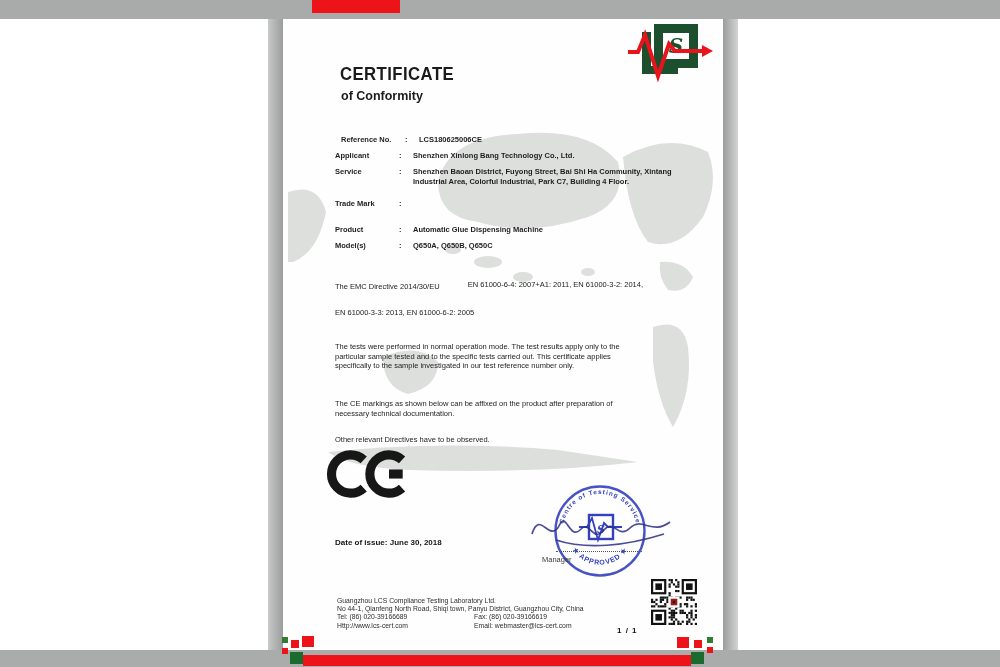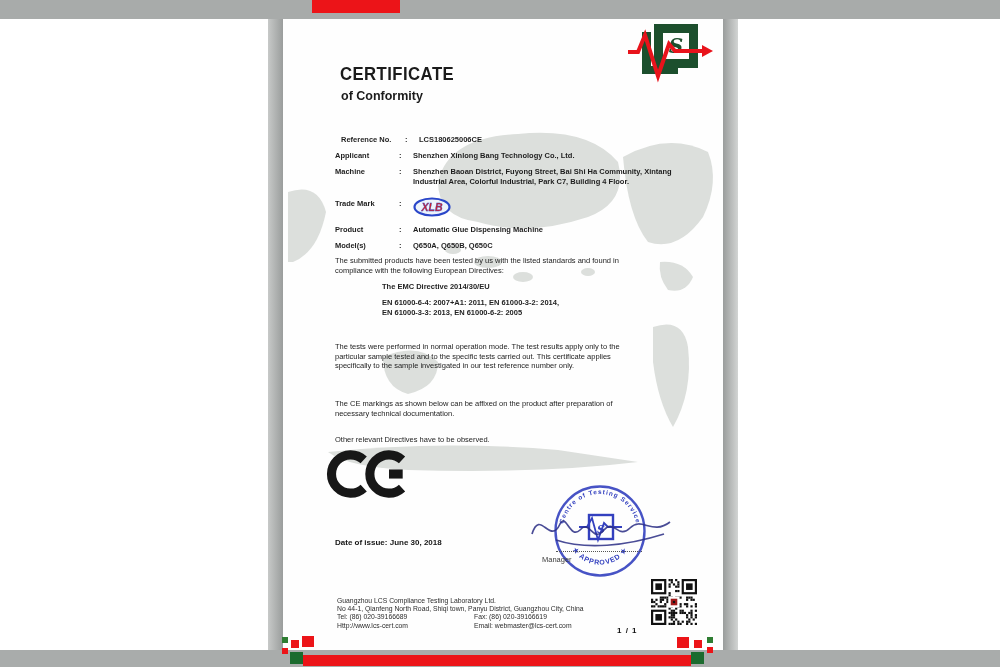--- a/index.html
+++ b/index.html
@@ -24,21 +24,21 @@
          transform:scaleX(.88);transform-origin:left top;color:#1b1b1b;}
   .subtitle{left:341px;top:89px;font-size:12.5px;font-weight:700;color:#1b1b1b;}
   
   .row{position:absolute;left:335px;display:flex;font-size:7.5px;font-weight:700;
        line-height:9.6px;color:#1d1d1d;}
   .row .lbl{width:64px;}
   .row .col{width:14px;}
   .row .val{width:262px;}
   
   .stmt{position:absolute;left:335px;width:308px;font-size:7.5px;line-height:9.6px;color:#232323;}
-  .bold{font-weight:700;margin-left:47px;}
+  .bold{font-weight:400;}
   .footer{left:337px;top:597px;font-size:6.8px;line-height:8.2px;color:#2c2c2c;}
   .frow{display:flex;}
   .fcol1{width:137px;}
   .pageno{left:617px;top:626px;font-size:8px;font-weight:700;letter-spacing:1px;color:#111;}
   .dateline{left:335px;top:538px;font-size:8px;font-weight:700;color:#151515;}
   .dotline{left:556px;top:551px;width:86px;border-bottom:1.3px dotted #555;}
   .manager{left:542px;top:555px;width:86px;text-align:left;font-size:7.5px;color:#3a3a3a;}
   .z1{z-index:1}.z2{z-index:2}.z3{z-index:3}.z4{z-index:4}.z5{z-index:5}
 </style>
 </head>
@@ -89,48 +89,41 @@
     <span class="lbl">Reference No.</span>
     <span class="col">:</span>
     <span class="val">LCS180625006CE</span>
   </div>
   <div class="row z2" style="top:151px;">
     <span class="lbl">Applicant</span>
     <span class="col">:</span>
     <span class="val">Shenzhen Xinlong Bang Technology Co., Ltd.</span>
   </div>
   <div class="row z2" style="top:167px;">
-    <span class="lbl">Machine</span>
+    <span class="lbl">Service</span>
     <span class="col">:</span>
     <span class="val">Shenzhen Baoan District, Fuyong Street, Bai Shi Ha Community, Xintang Industrial Area, Colorful Industrial, Park C7, Building 4 Floor.</span>
   </div>
   <div class="row z2" style="top:199px;">
     <span class="lbl">Trade Mark</span>
     <span class="col">:</span>
-    <span class="val" style="margin-top:-2px;">
-      <svg width="38" height="20" viewBox="0 0 38 20">
-        <ellipse cx="19" cy="10" rx="17.5" ry="8.5" fill="#eef3fa" stroke="#2a46c9" stroke-width="2.2"></ellipse>
-        <text x="19" y="13.8" text-anchor="middle" font-size="10.5" font-weight="bold" font-style="italic" font-family="Liberation Sans, sans-serif" fill="#d4202a" stroke="#2a46c9" stroke-width="0.35">XLB</text>
-      </svg>
-    </span>
   </div>
   <div class="row z2" style="top:225px;justify-content:flex-end;">
     <span class="lbl">Product</span>
     <span class="col">:</span>
     <span class="val">Automatic Glue Dispensing Machine</span>
   </div>
   <div class="row z2" style="top:241px;">
     <span class="lbl">Model(s)</span>
     <span class="col">:</span>
     <span class="val">Q650A, Q650B, Q650C</span>
   </div>
 
-  <div class="stmt z2" style="top:256px;">The submitted products have been tested by us with the listed standards and found in compliance with the following European Directives:</div>
   <div class="stmt bold z2" style="top:282px;">The EMC Directive 2014/30/EU</div>
-  <div class="stmt bold z2" style="top:298px;">EN 61000-6-4: 2007+A1: 2011, EN 61000-3-2: 2014,</div>
+  <div class="stmt bold z2" style="top:280px;text-align:right;">EN 61000-6-4: 2007+A1: 2011, EN 61000-3-2: 2014,</div>
   <div class="stmt bold z2" style="top:308px;">EN 61000-3-3: 2013, EN 61000-6-2: 2005</div>
   <div class="stmt z2" style="top:342px;">The tests were performed in normal operation mode. The test results apply only to the particular sample tested and to the specific tests carried out. This certificate applies specifically to the sample investigated in our test reference number only.</div>
   <div class="stmt z2" style="top:376px;margin-top:23px;">The CE markings as shown below can be affixed on the product after preparation of necessary technical documentation.</div>
   <div class="stmt z2" style="top:423px;margin-top:12px;">Other relevant Directives have to be observed.</div>
 
   <svg class="abs z2" style="left:326px;top:449px;" width="84" height="50" viewBox="0 0 92 54">
     <title>CE</title>
     <g fill="none" stroke="#171717" stroke-width="10">
       <path d="M 41.3 11.6 A 21 21 0 1 0 41.3 42.4"></path>
       <path d="M 83.3 11.6 A 21 21 0 1 0 83.3 42.4"></path>

